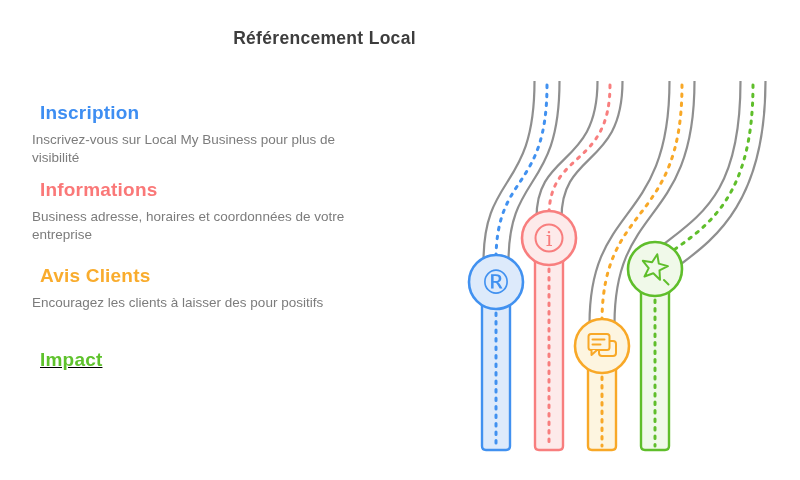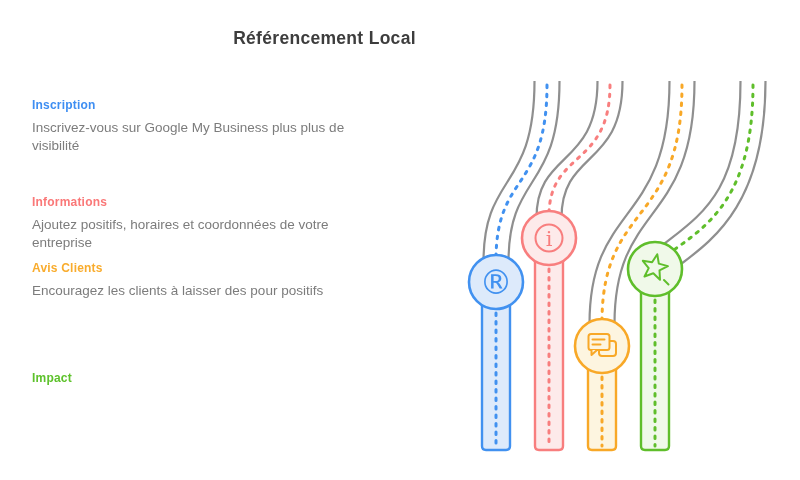--- a/index.html
+++ b/index.html
@@ -2,41 +2,41 @@
 <html><head>
 <meta charset="utf-8">
 <style>
   html,body{margin:0;padding:0;}
   body{width:800px;height:480px;background:#ffffff;overflow:hidden;
        font-family:"Liberation Sans", sans-serif;}
   .page{position:relative;width:800px;height:480px;background:#fff;}
   .title{position:absolute;top:28px;left:0;width:649px;text-align:center;
          font-size:17.5px;font-weight:700;color:#3d3d3d;letter-spacing:.3px;}
   .section{position:absolute;left:32px;width:392px;}
-  .section h2{margin:0;font-size:12px;font-weight:700;letter-spacing:.2px;line-height:20px;}
+  .section h2{margin:8px;font-size:19px;font-weight:700;letter-spacing:.2px;line-height:20px;}
   .section p{margin:4px 0 0 0;font-size:13.5px;color:#7c7c7c;line-height:18px;
              white-space:pre-line;}
-  #s1{top:95px;} #s2{top:192px;} #s3{top:258px;} #s4{top:368px;}
+  #s1{top:95px;} #s2{top:172px;} #s3{top:258px;} #s4{top:342px;text-decoration:underline;}
   svg.diagram{position:absolute;left:0;top:0;}
 </style>
 </head>
 <body>
 
 <div class="page">
   <div class="title">Référencement Local</div>
 
   <div class="section" id="s1">
     <h2 style="color: rgb(62, 142, 242);">Inscription</h2>
-    <p>Inscrivez-vous sur Google My Business plus plus de
+    <p>Inscrivez-vous sur Local My Business pour plus de
 visibilité</p>
   </div>
 
   <div class="section" id="s2">
     <h2 style="color: rgb(250, 120, 120);">Informations</h2>
-    <p>Ajoutez positifs, horaires et coordonnées de votre
+    <p>Business adresse, horaires et coordonnées de votre
 entreprise</p>
   </div>
 
   <div class="section" id="s3">
     <h2 style="color: rgb(249, 172, 45);">Avis Clients</h2>
     <p>Encouragez les clients à laisser des pour positifs</p>
   </div>
 
   <div class="section" id="s4">
     <h2 style="color: rgb(94, 194, 44);">Impact</h2>

